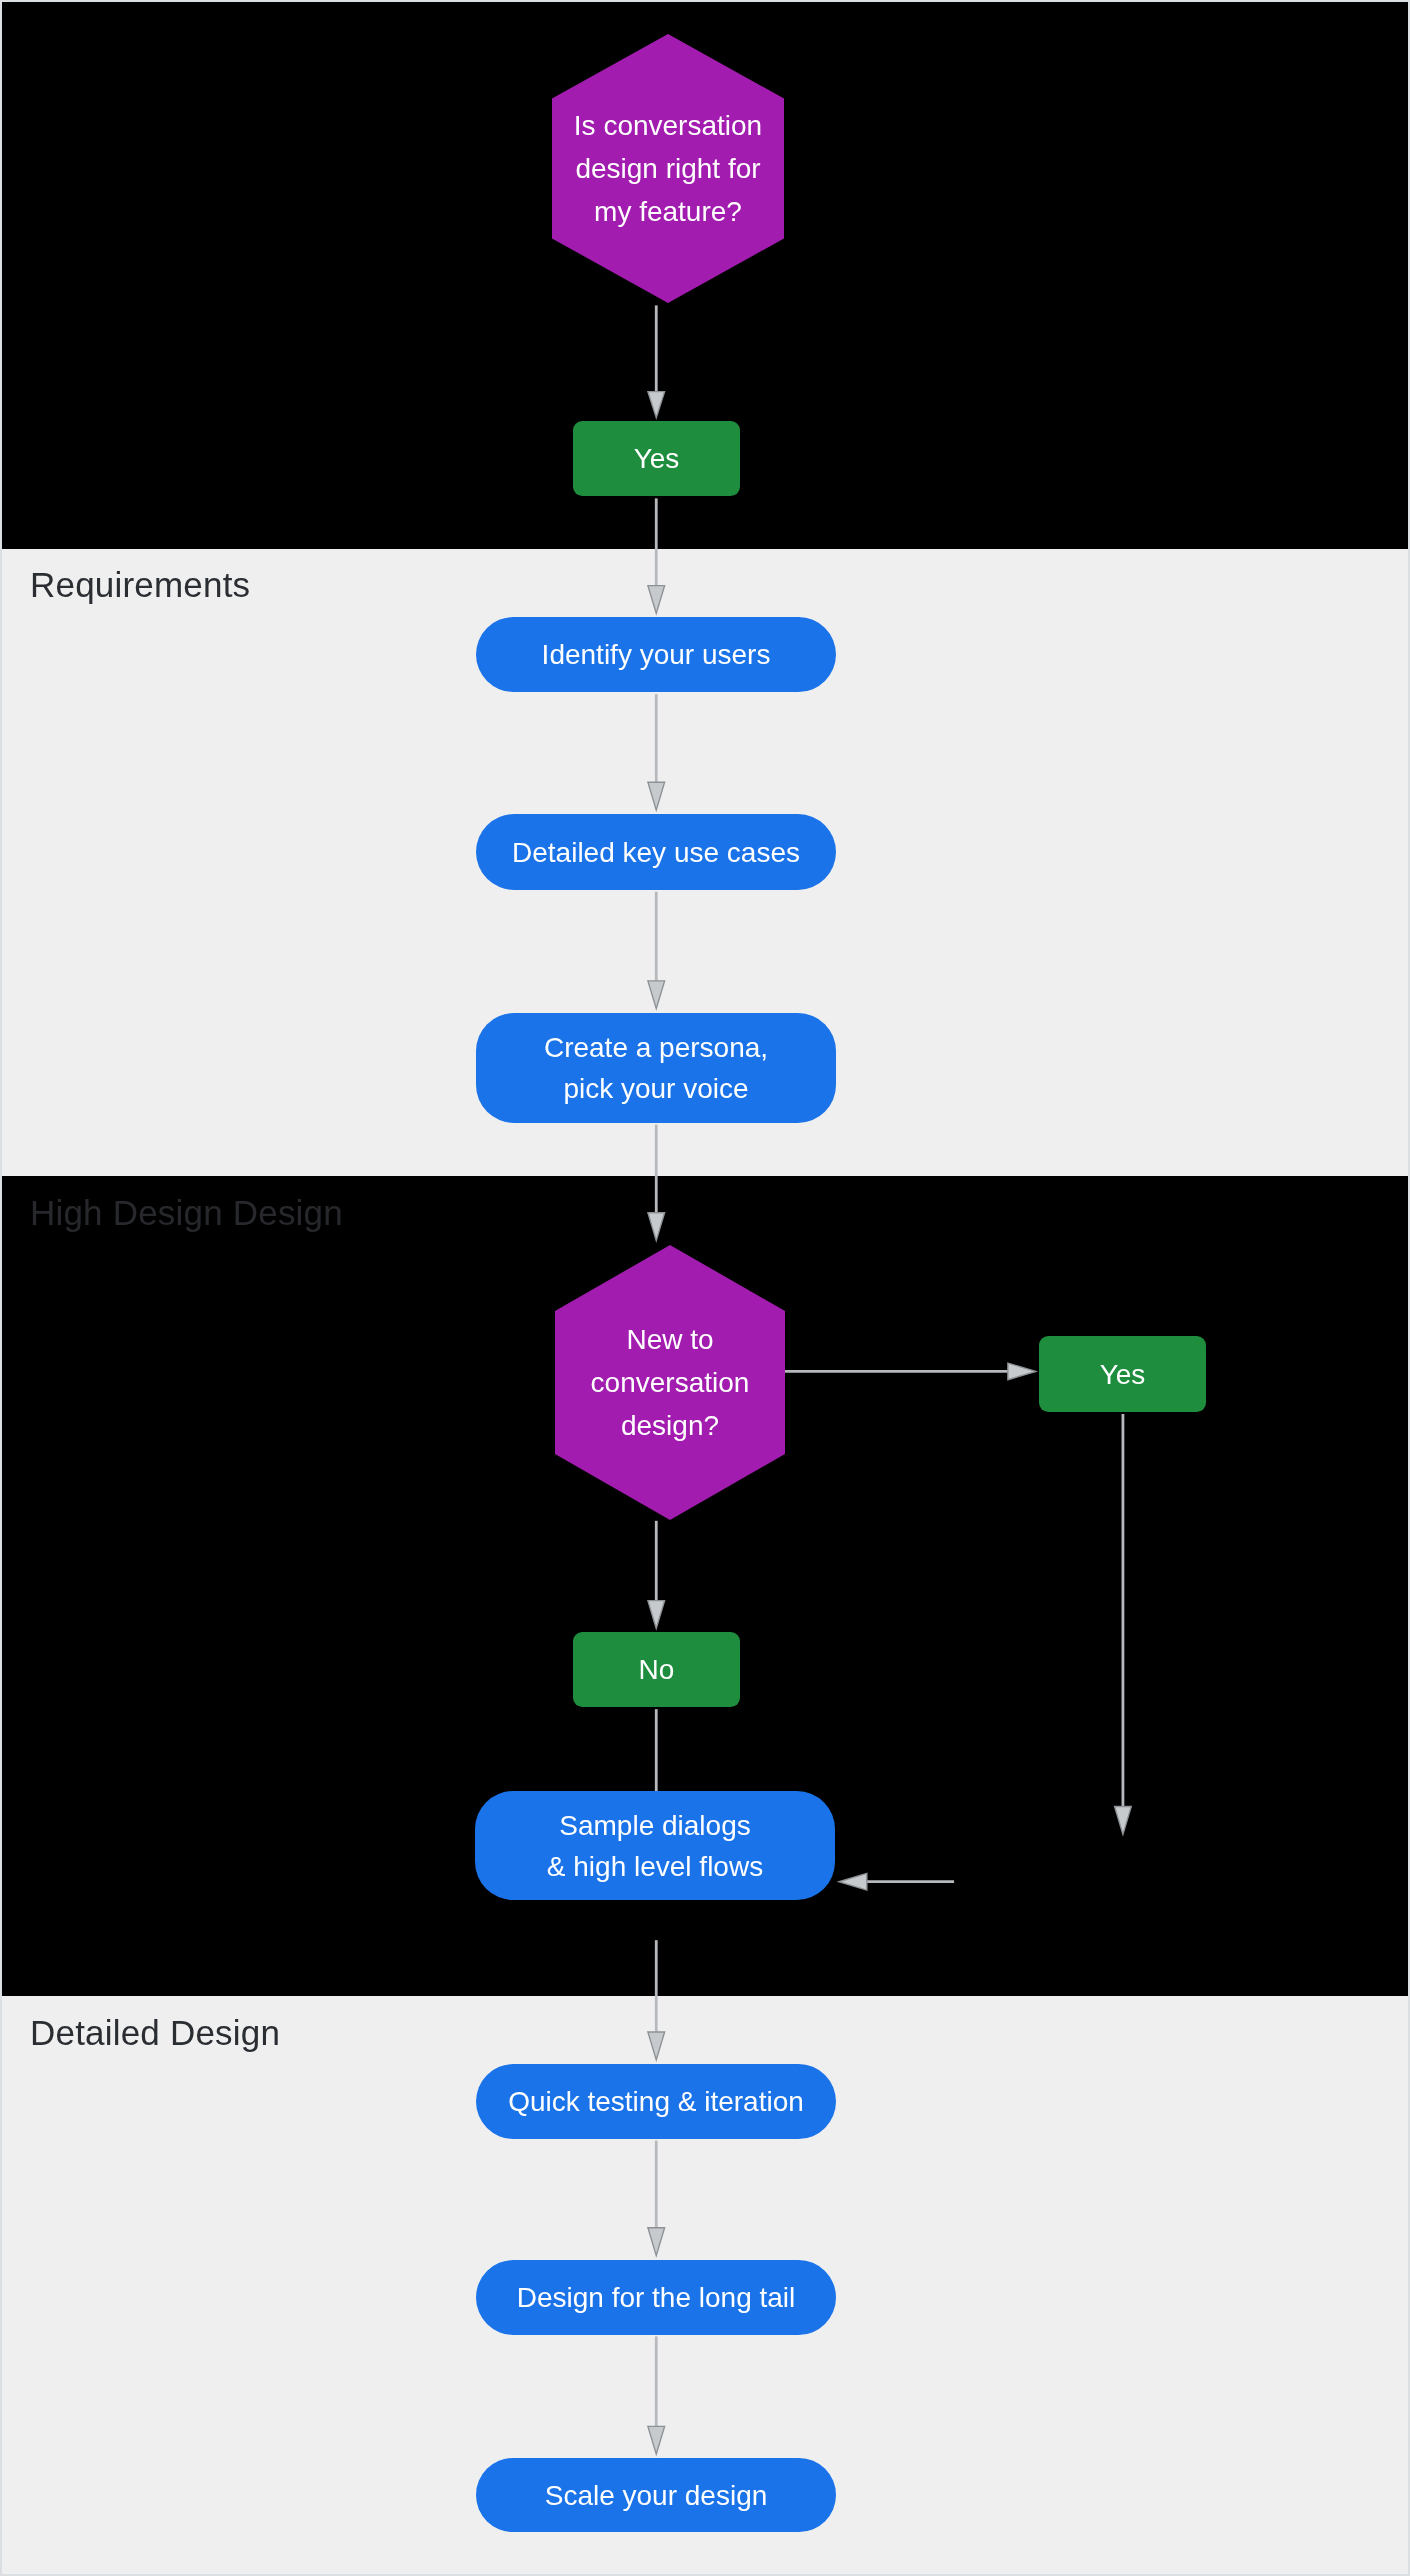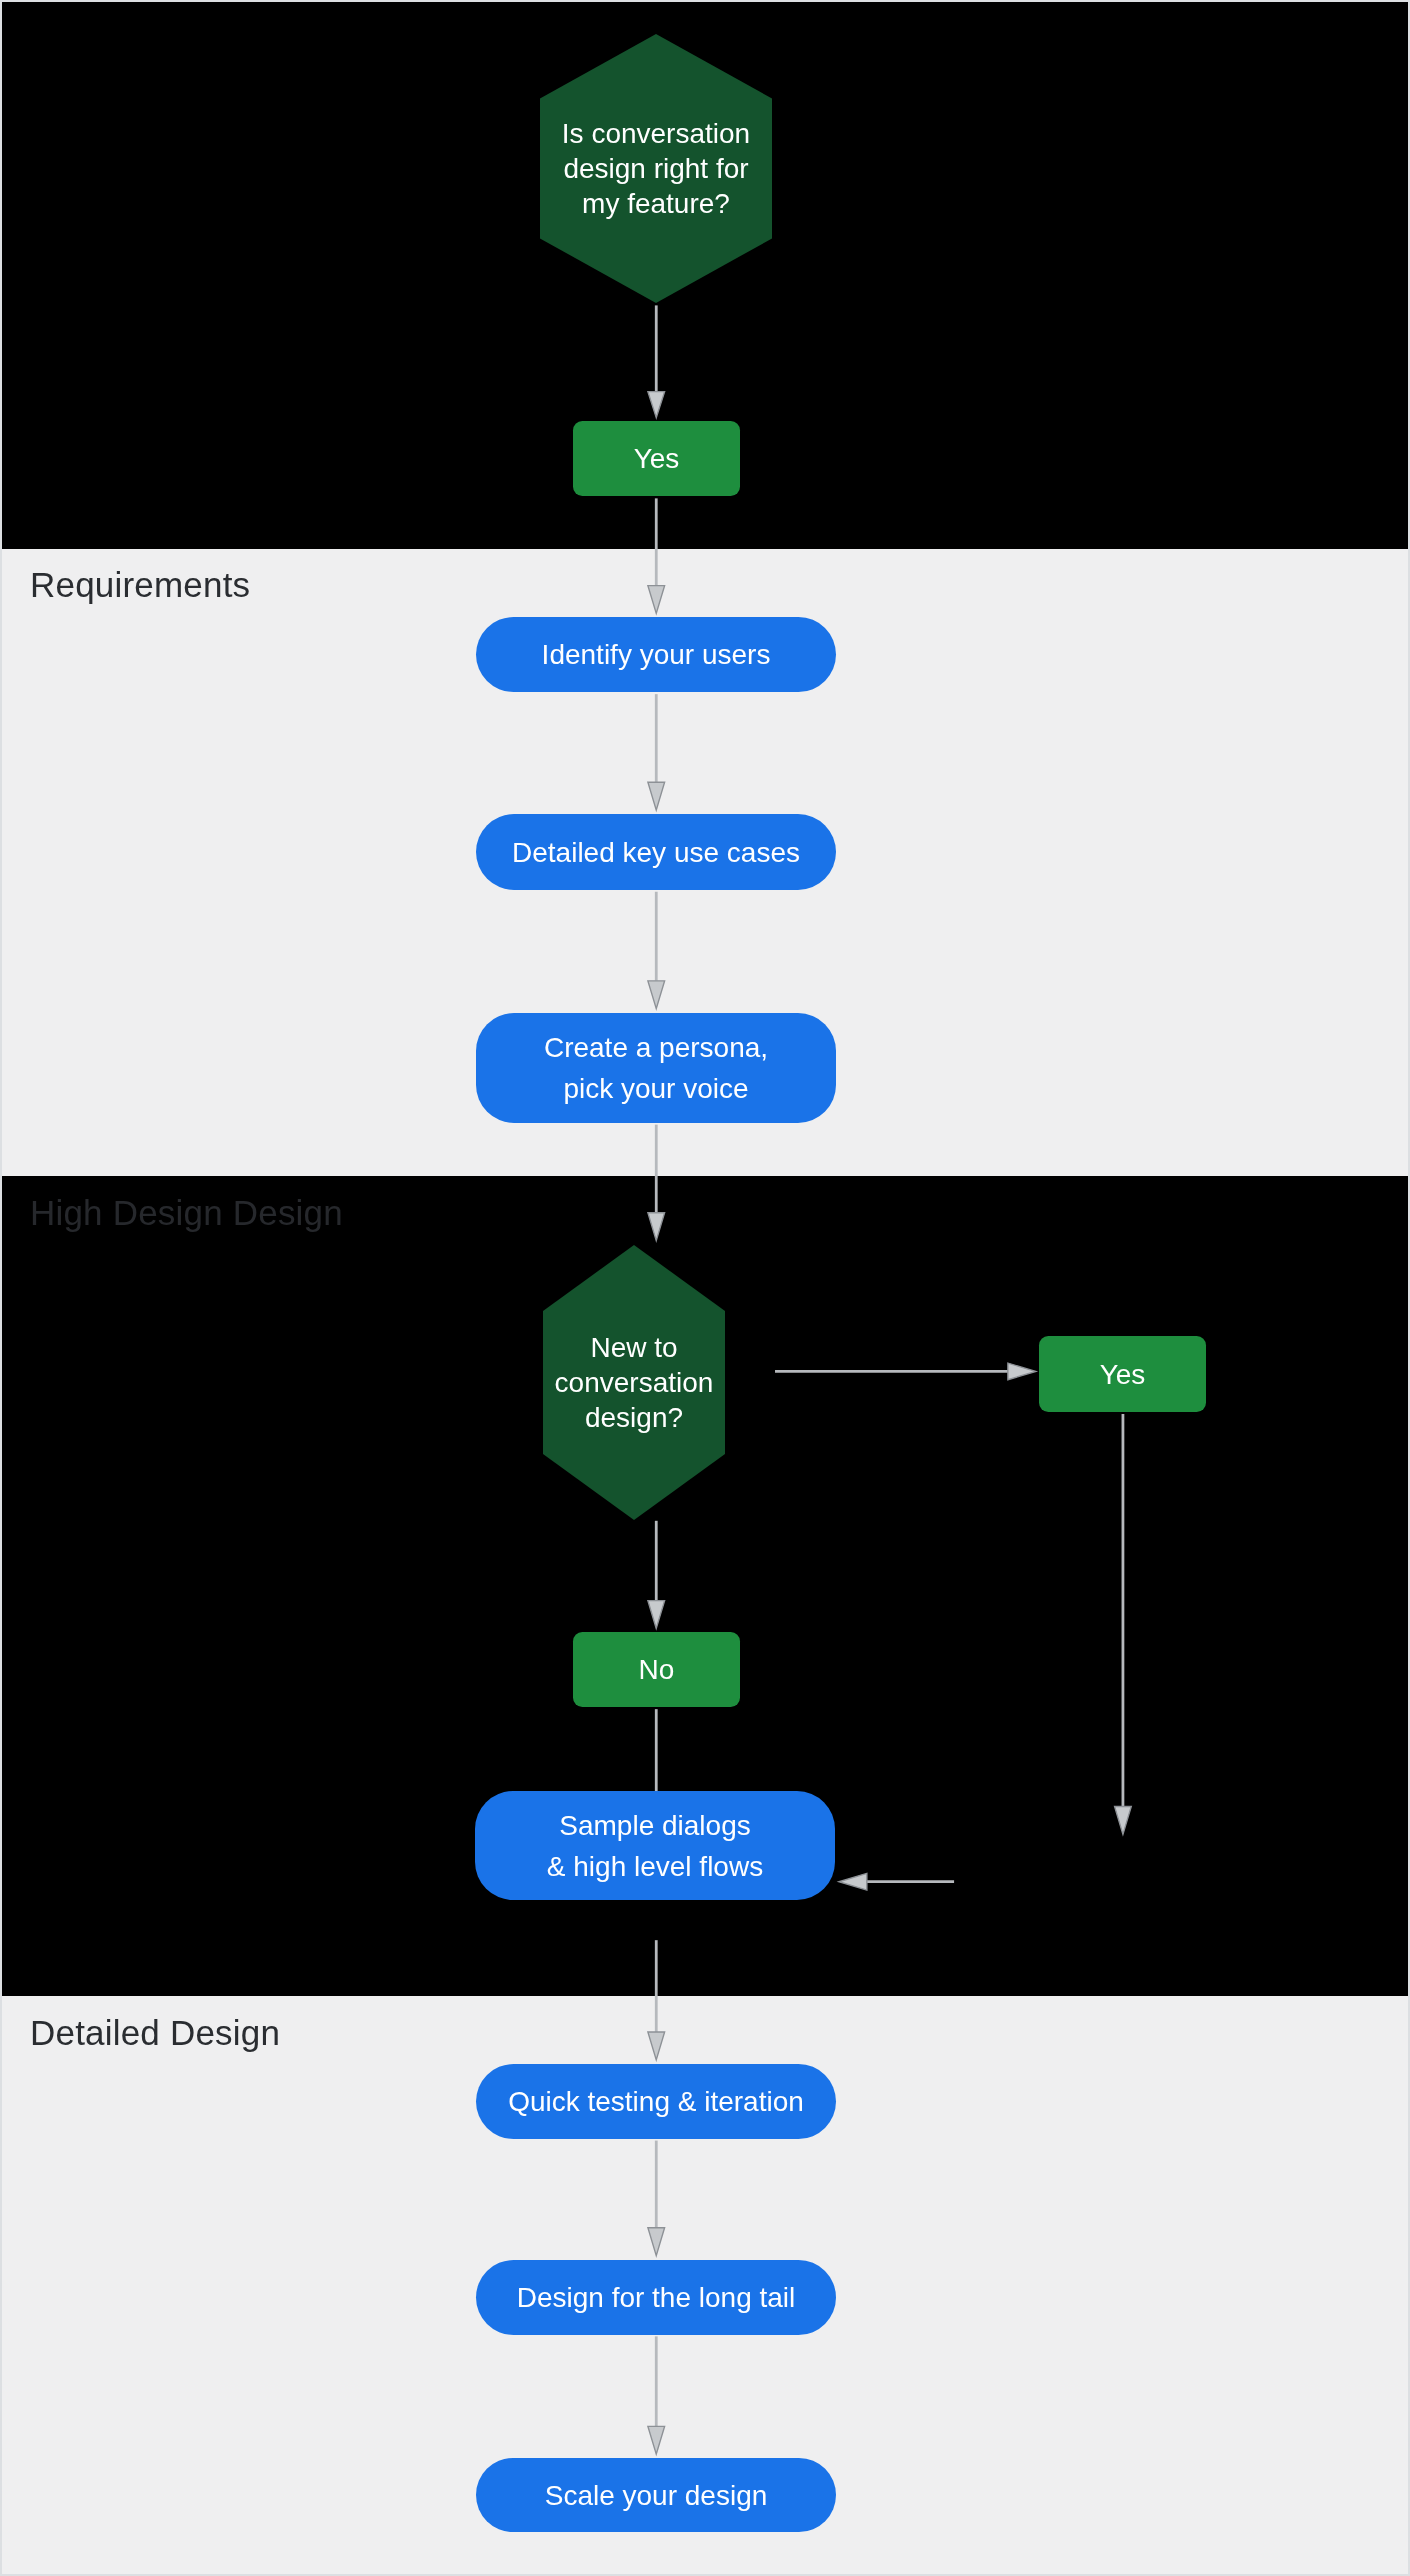--- a/index.html
+++ b/index.html
@@ -45,23 +45,24 @@
   }
   .node.step {
     background: #1a73e8;
     border-radius: 38px;
   }
   .node.answer {
     background: #1e8e3e;
     border-radius: 9.3px;
   }
   .node.decision {
-    background: #14532d;
+    background: #a21caf;
     clip-path: polygon(50% 0%, 100% 24%, 100% 76%, 50% 100%, 0% 76%, 0% 24%);
-    line-height: 35px;
+    line-height: 43px;
+    margin-left: 12px;
   }
 </style>
 </head>
 <body>
 
 <div class="canvas">
 
   <div class="band dark" style="top:0;    height:547px;"></div>
   <div class="band light" style="top:547px; height:627px;"></div>
   <div class="band dark" style="top:1175px;height:819px;"></div>
@@ -132,21 +133,21 @@
 
   <div class="node answer" style="left:571px; top:419px;  width:167px; height:75px;">Yes</div>
 
   <div class="node step" style="left:474px; top:615px;  width:360px; height:75px;">Identify your users</div>
 
   <div class="node step" style="left:474px; top:812px;  width:360px; height:76px;">Detailed key use cases</div>
 
   <div class="node step" style="left:474px; top:1011px; width:360px; height:110px;">Create a persona,
 pick your voice</div>
 
-  <div class="node decision" style="left:541px; top:1243px; width:182px; height:275px;">New to
+  <div class="node decision" style="left:541px; top:1243px; width:230px; height:275px;">New to
 conversation
 design?</div>
 
   <div class="node answer" style="left:1037px; top:1334px; width:167px; height:76px;">Yes</div>
 
   <div class="node answer" style="left:571px; top:1630px; width:167px; height:75px;">No</div>
 
   <div class="node step" style="left:473px; top:1789px; width:360px; height:109px;">Sample dialogs
 &amp; high level flows</div>
 

